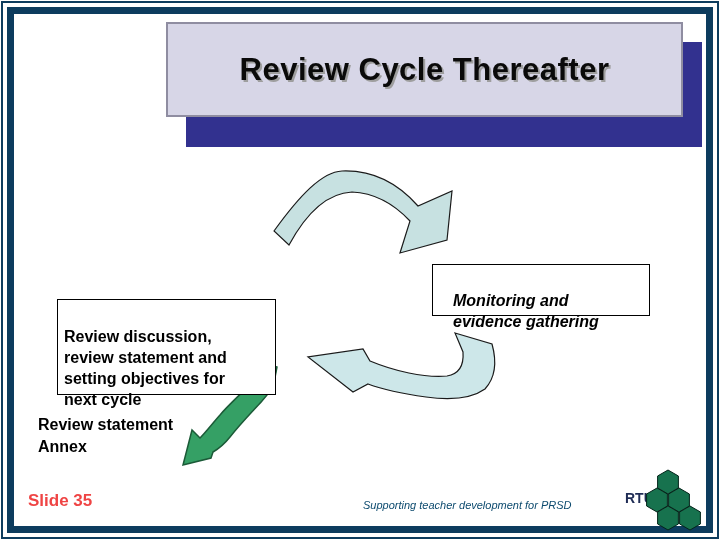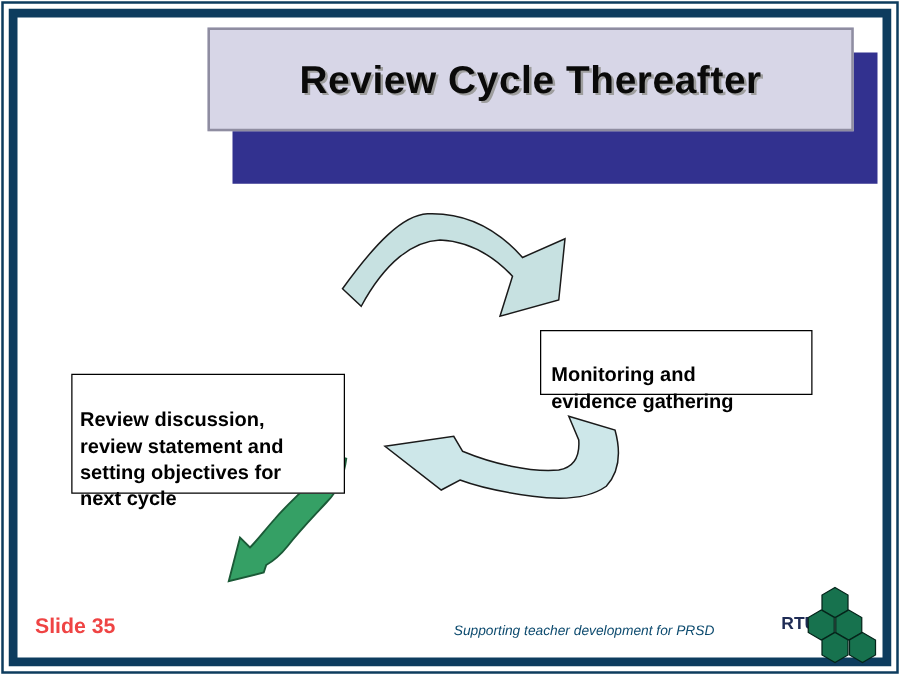--- a/index.html
+++ b/index.html
@@ -7,40 +7,40 @@
     position:relative; width:720px; height:540px; background:#ffffff;
     font-family:"Liberation Sans", sans-serif; overflow:hidden;
   }
   
   .border-thin  { position:absolute; inset:1px;  border:2px solid #0d3c5e; pointer-events:none; }
   .border-thick { position:absolute; inset:7px;  border:7px solid #0d3c5e; pointer-events:none; }
 
   
   .title-shadow { position:absolute; left:186px; top:42px; width:516px; height:105px; background:#32318f; }
   .title-box {
-    position:absolute; left:166px; top:22px; width:517px; height:83px;
+    position:absolute; left:166px; top:22px; width:517px; height:95px;
     background:#d7d6e7; border:2px solid #8f8da1; box-sizing:border-box;
     display:flex; align-items:center; justify-content:center;
   }
   .title-text {
     font-size:31px; font-weight:bold; color:#0a0a0a; letter-spacing:0.5px;
     text-shadow:2px 2px 0 #9e9e9e; white-space:nowrap;
   }
 
   
   .arrows { position:absolute; left:0; top:0; width:720px; height:540px; pointer-events:none; }
 
   
   .txtbox {
     position:absolute; border:1.5px solid #000; box-sizing:border-box;
     font-weight:bold; font-size:16px; line-height:21px; color:#000;
     white-space:pre-line; background:#fff;
   }
   .box-left  { left:57px;  top:252px; width:219px; height:96px; padding:5px 4px 0 6px;margin-top:47px; }
-  .box-right { left:432px; top:264px; width:218px; height:52px; padding:4px 4px 0 8px; }
+  .box-right { left:432px; top:264px; width:218px; height:52px; padding:4px 4px 0 20px;font-style:italic; }
 
   .annex-label {
     position:absolute; left:38px; top:414px; font-weight:bold; font-size:16px;
     line-height:22px; color:#000; white-space:pre-line;
   }
 
   
   .slide-number { position:absolute; left:28px; top:491px; font-size:17px; font-weight:bold; color:#ef4444; }
   .footer-caption { position:absolute; left:363px; top:499px; font-size:11px; font-style:italic; color:#0c4a6e; white-space:nowrap; }
   .logo-text {
@@ -94,20 +94,22 @@
 review statement and
 setting objectives for
 next cycle</span>
   </div>
 
   <div class="txtbox box-right">
     <span>Monitoring and
 evidence gathering</span>
   </div>
 
+  <div class="annex-label">Review statement
+Annex</div>
 
   <div class="slide-number">Slide 35</div>
   <div class="footer-caption">Supporting teacher development for PRSD</div>
 
   <span class="logo-text">RTU</span>
   <svg class="logo-hex" width="68" height="68" viewBox="0 0 68 68">
     <polygon stroke="#04241a" stroke-width="1" points="28,4 38.4,10 38.4,22 28,28 17.6,22 17.6,10" fill="#17724e"></polygon>
     <polygon stroke="#04241a" stroke-width="1" points="17,22 27.4,28 27.4,40 17,46 6.6,40 6.6,28" fill="#17724e"></polygon>
     <polygon stroke="#04241a" stroke-width="1" points="39,22 49.4,28 49.4,40 39,46 28.6,40 28.6,28" fill="#17724e"></polygon>
     <polygon stroke="#04241a" stroke-width="1" points="28,40 38.4,46 38.4,58 28,64 17.6,58 17.6,46" fill="#17724e"></polygon>

